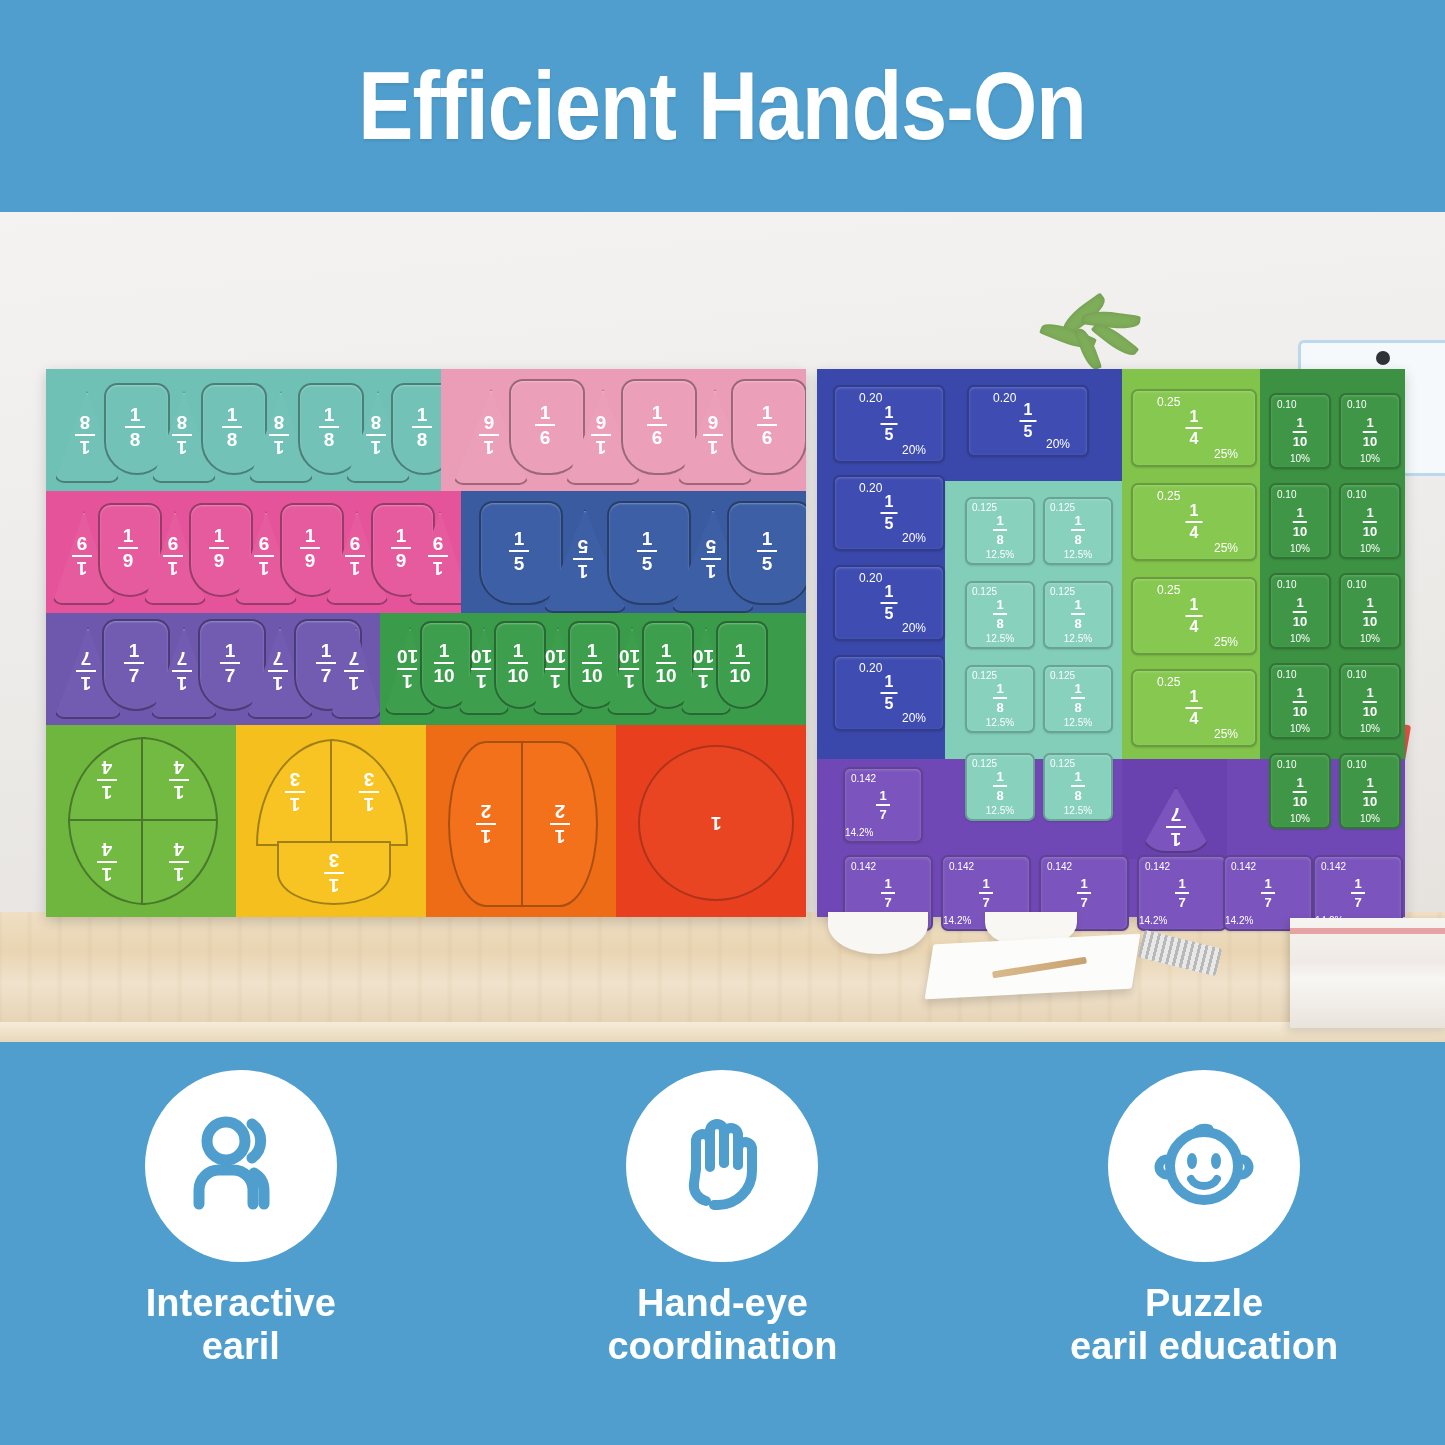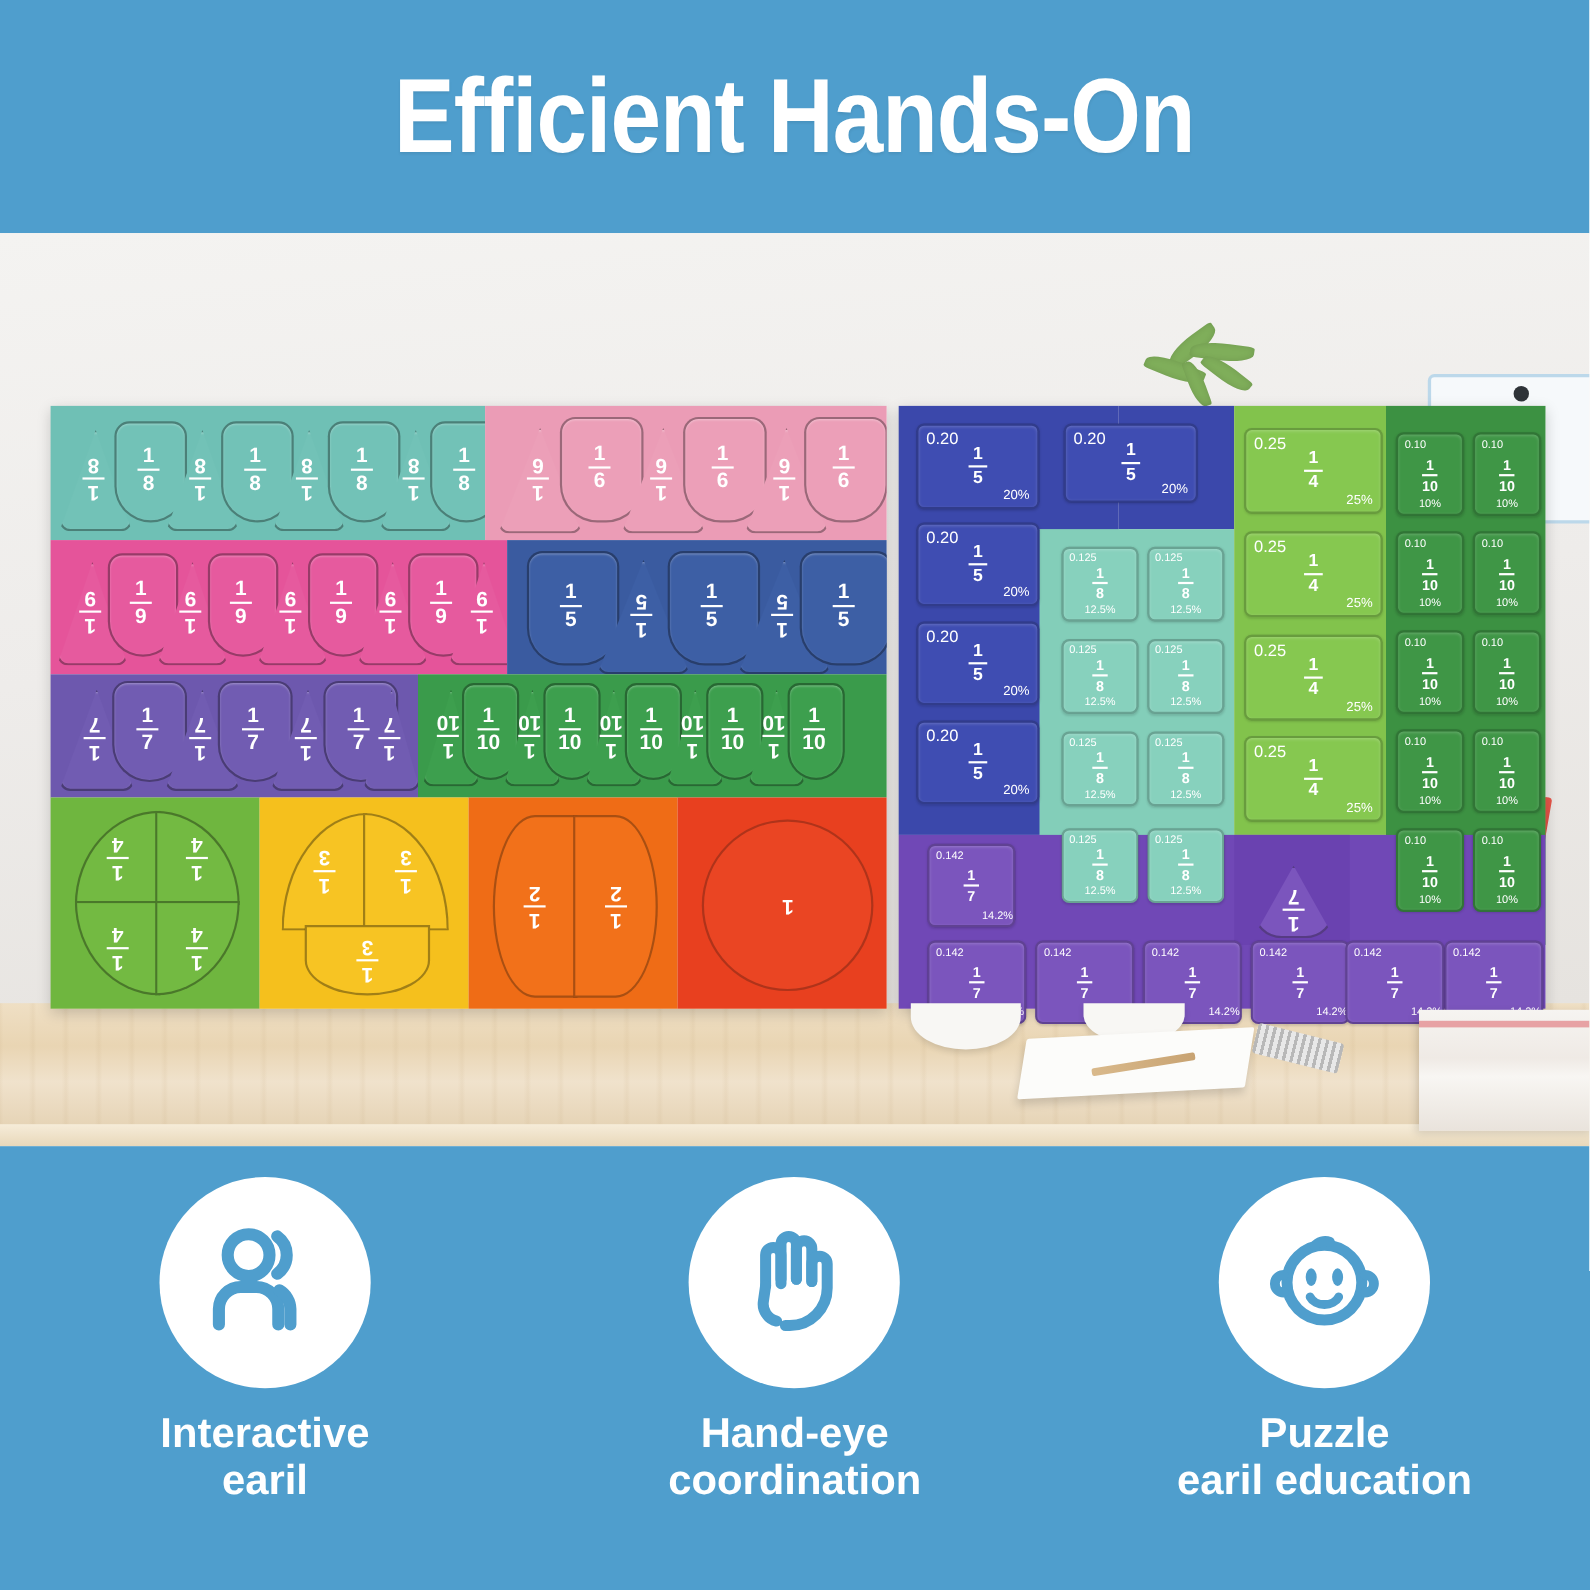--- a/index.html
+++ b/index.html
@@ -125,22 +125,22 @@
     border:2px solid rgba(0,0,0,.25);display:flex;align-items:center;justify-content:center;}
   .third{position:absolute;border:2px solid rgba(0,0,0,.35);
     display:flex;align-items:center;justify-content:center;}
 
   
   .tile{
     position:absolute;border:2px solid rgba(0,0,0,.22);border-radius:7px;
     box-shadow:inset 0 1px 3px rgba(255,255,255,.22), 0 1px 2px rgba(0,0,0,.12);
     color:#fff;
   }
-  .tile .dec{position:absolute;left:7px;top:4px;font-size:15px;}
-  .tile .pct{position:absolute;right:7px;bottom:4px;font-size:12px;text-align:right;}
+  .tile .dec{position:absolute;left:24px;top:4px;font-size:12px;}
+  .tile .pct{position:absolute;right:17px;bottom:4px;font-size:12px;text-align:right;}
   .tile .cfrac{
     position:absolute;left:50%;top:50%;transform:translate(-50%,-50%);
     text-align:center;font-weight:bold;line-height:1;
   }
   .tile .cfrac .n{display:block;font-size:16px;}
   .tile .cfrac .b{display:block;height:2px;background:#fff;margin:2px auto;width:17px;}
   .tile .cfrac .d{display:block;font-size:16px;}
 
   .tile.small .dec{font-size:10px;left:5px;top:3px;}
   .tile.small .pct{font-size:10px;right:5px;bottom:3px;left:auto;}
@@ -148,21 +148,21 @@
   .tile.small .cfrac .b{width:14px;}
 
   .tile.tiny{ }
   .tile.tiny .dec{position:absolute;left:6px;top:4px;font-size:10px;}
   .tile.tiny .pct{position:absolute;left:0;right:0;bottom:3px;text-align:center;font-size:10px;}
   .tile.tiny .cfrac{top:52%;}
   .tile.tiny .cfrac .n,.tile.tiny .cfrac .d{font-size:13px;}
   .tile.tiny .cfrac .b{width:14px;}
 
   .tile.mid .dec{font-size:10px;left:6px;top:4px;}
-  .tile.mid .pct{position:absolute;left:0;right:0;bottom:3px;text-align:right;font-size:10px;}
+  .tile.mid .pct{position:absolute;left:0;right:0;bottom:3px;text-align:left;font-size:10px;}
   .tile.mid .cfrac{top:50%;}
   .tile.mid .cfrac .n,.tile.mid .cfrac .d{font-size:13px;}
   .tile.mid .cfrac .b{width:14px;}
 
   
   .tri-piece{
     position:absolute;width:70px;height:62px;
     border:2px solid rgba(0,0,0,.3);
     border-radius:12px 12px 26px 26px;
     clip-path:polygon(50% 0%,100% 100%,0% 100%);

